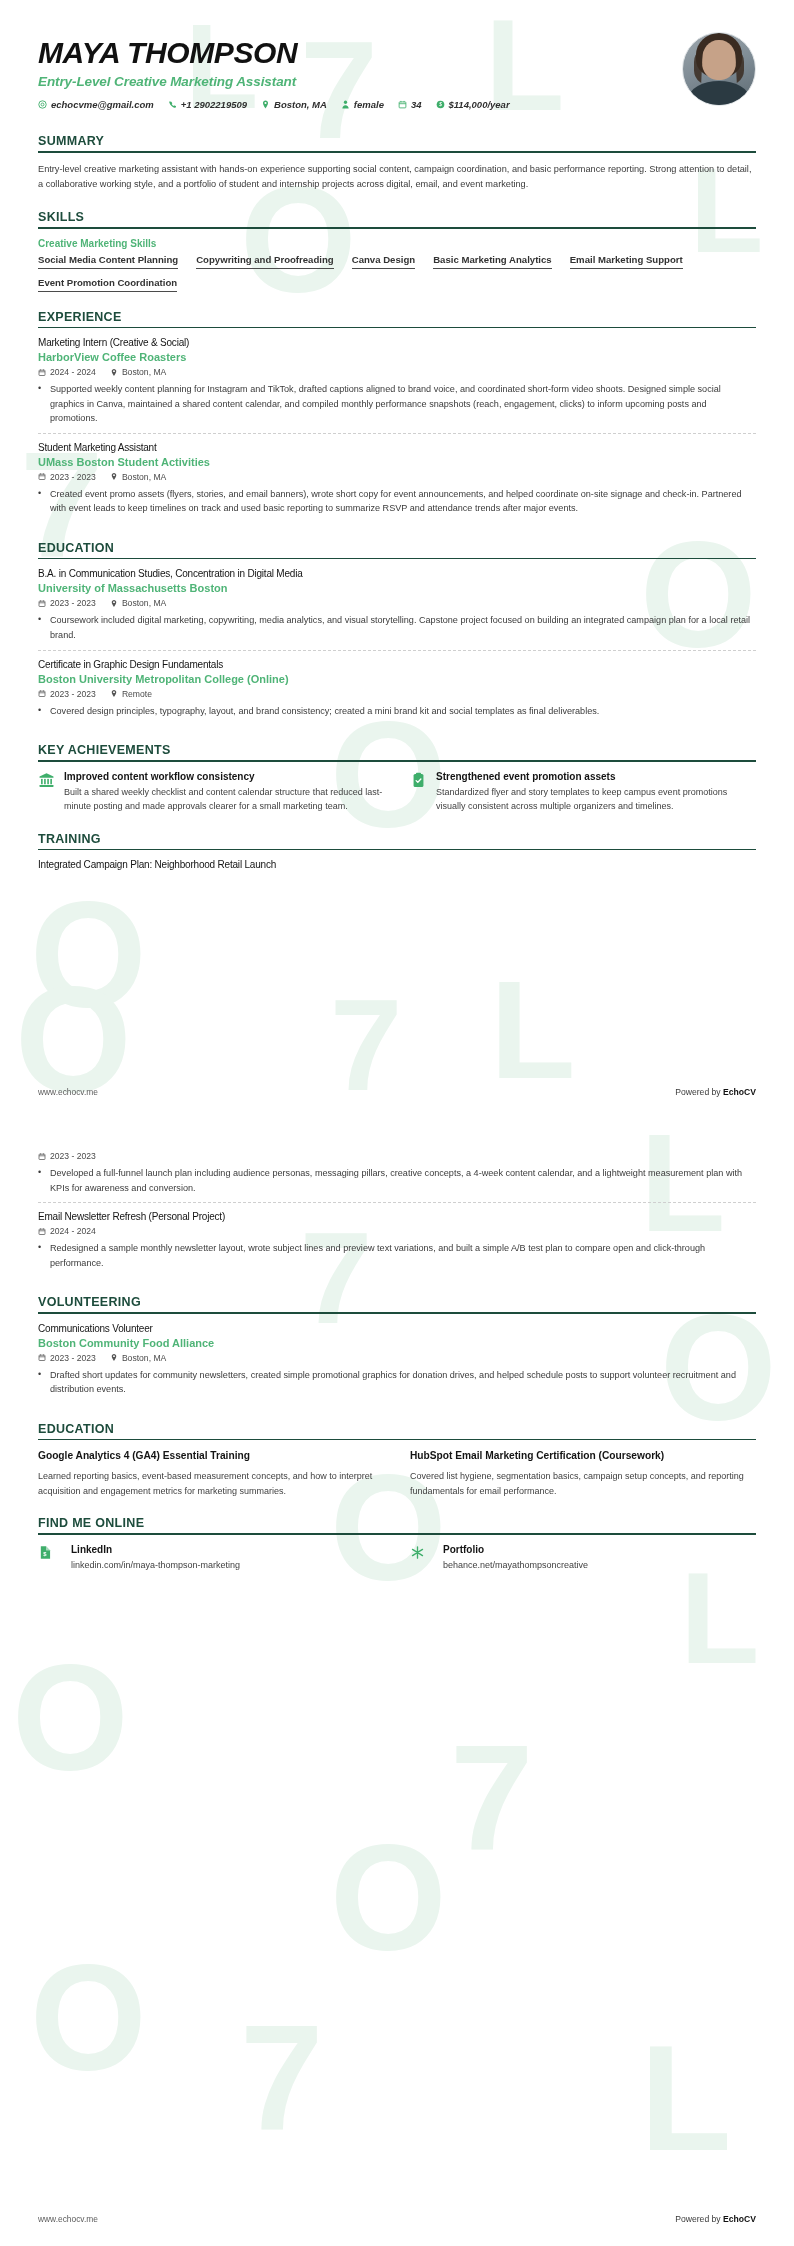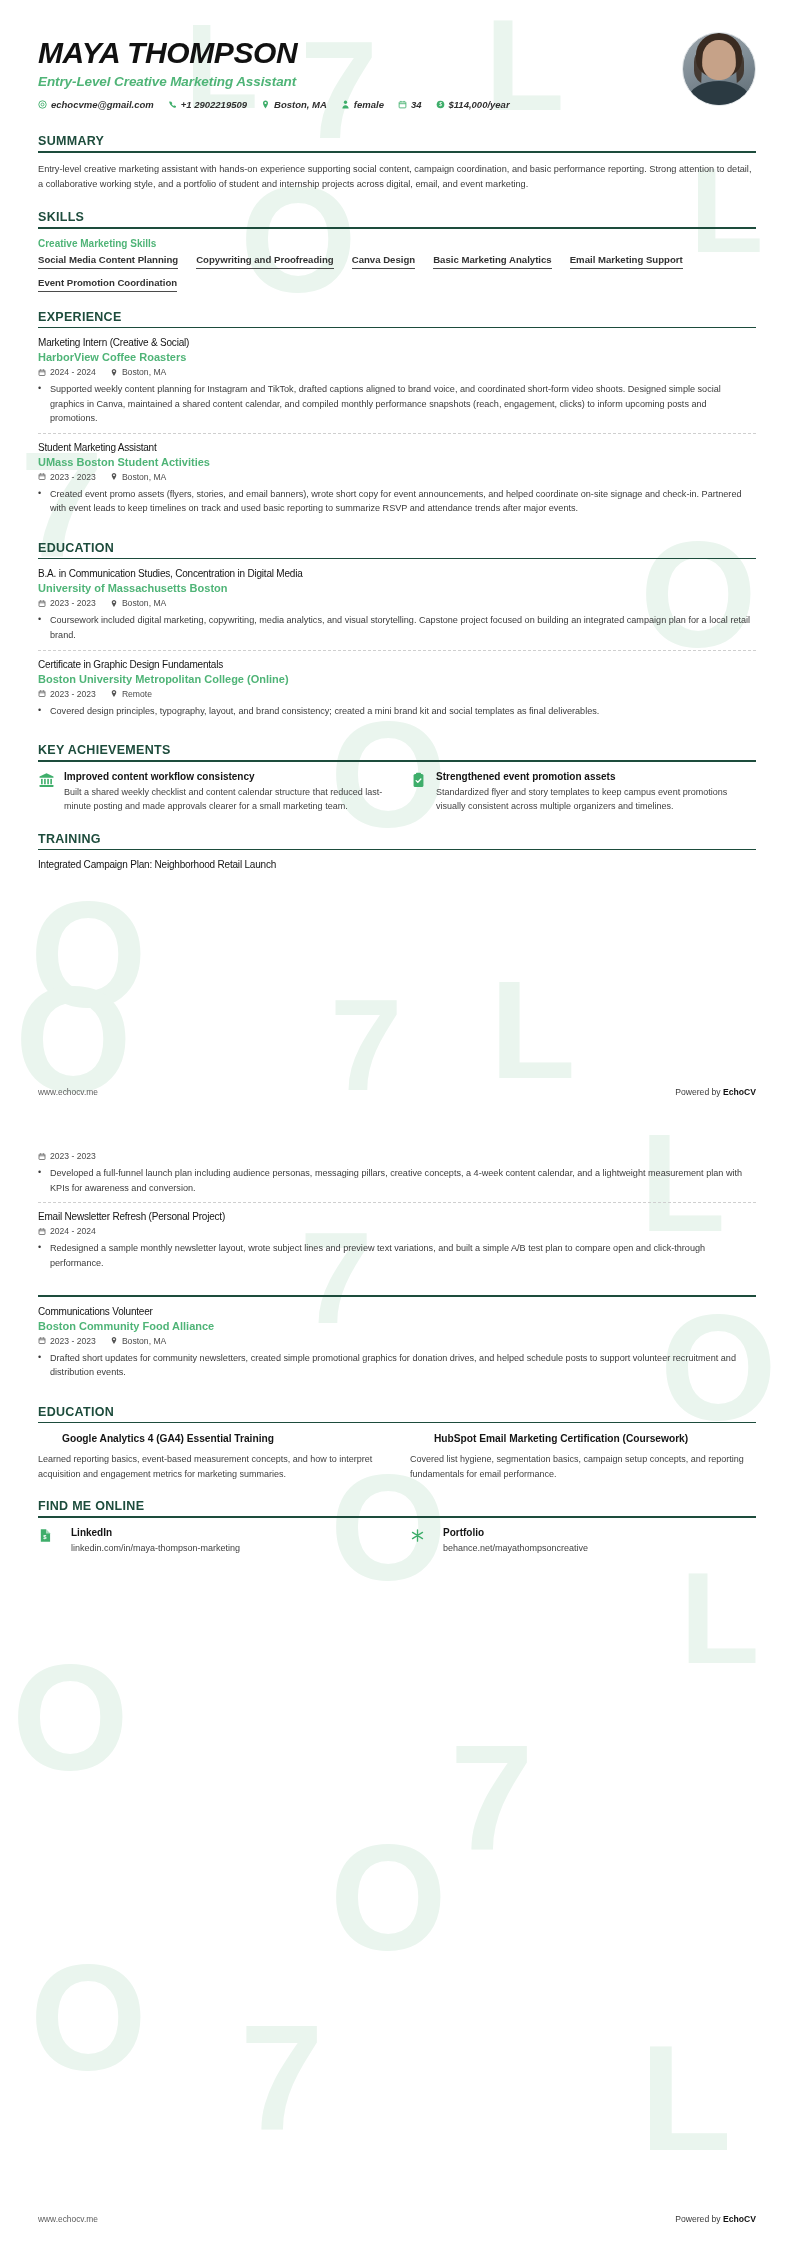--- a/index.html
+++ b/index.html
@@ -232,21 +232,20 @@
   .two-col {
     display: grid;
     grid-template-columns: 1fr 1fr;
     gap: 10px 26px;
   }
   .train-title {
     font-size: 10.2px;
     font-weight: 700;
     color: #141414;
     line-height: 1.32;
-    margin-left: 24px;
   }
   .train-desc {
     font-size: 9px;
     line-height: 1.62;
     color: #3f3f3f;
     margin-top: 6px;
   }
 
   
   .link-grid {
@@ -618,20 +617,21 @@
         <div class="bullets">
           <div class="bullet">
             <span class="dot">•</span>
             <span>Redesigned a sample monthly newsletter layout, wrote subject lines and preview text variations, and built a simple A/B test plan to compare open and click-through performance.</span>
           </div>
         </div>
       </div>
     </div>
 
     <div class="section">
+      <div class="section-title">VOLUNTEERING</div>
       <div class="section-rule"></div>
       <div class="entry">
         <div class="entry-title">Communications Volunteer</div>
         <div class="entry-org">Boston Community Food Alliance</div>
         <div class="entry-meta">
           <span class="meta-item">
             <span class="ic">
                 <svg viewBox="0 0 16 16" fill="none" stroke="currentColor" stroke-width="1.5">
                   <rect x="2" y="3.4" width="12" height="10.6" rx="1.2"></rect>
                   <path d="M2 6.6h12M5.2 1.6v2.6M10.8 1.6v2.6"></path>

